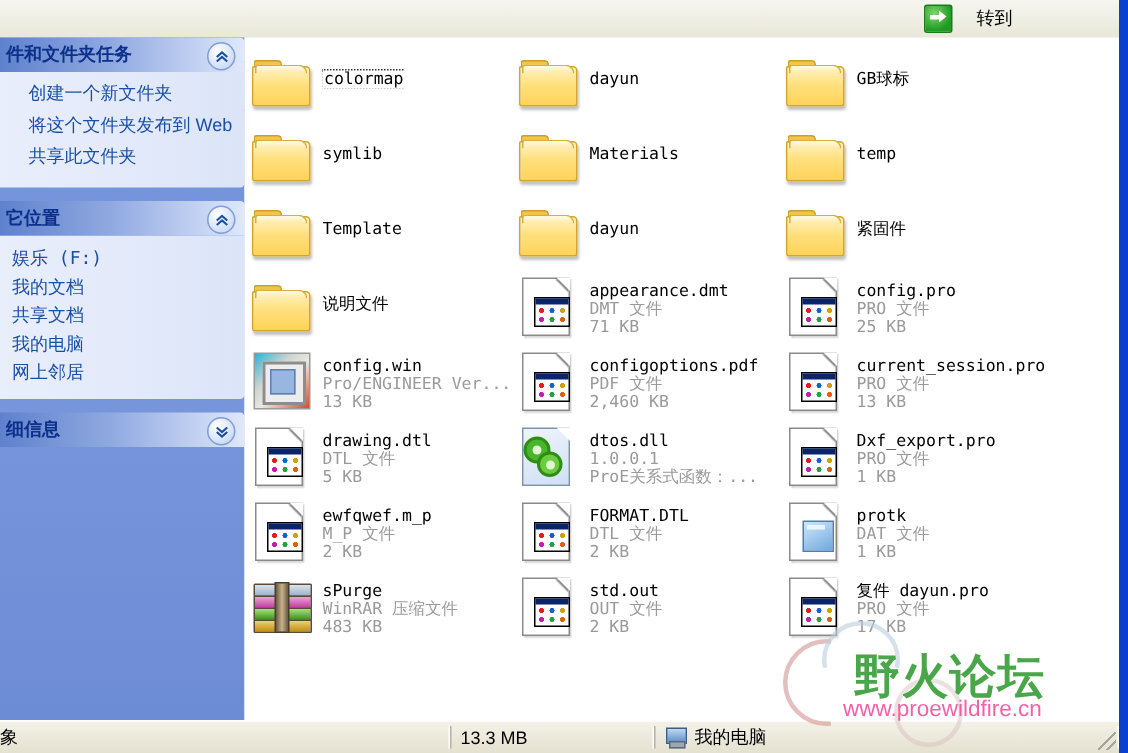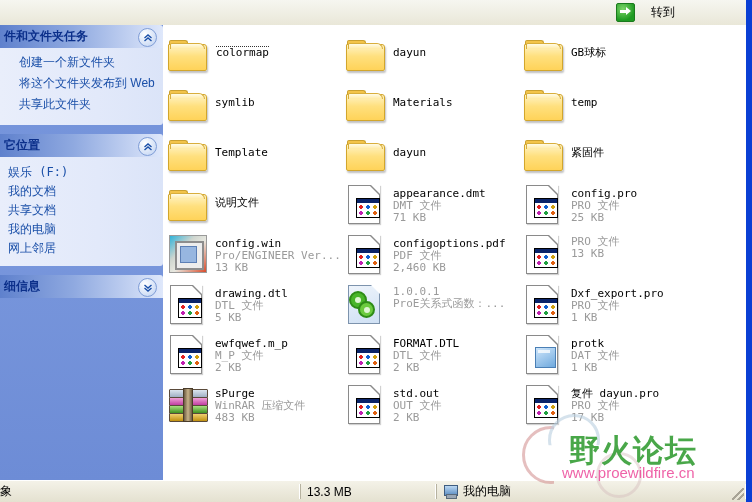--- a/index.html
+++ b/index.html
@@ -511,20 +511,21 @@
           <div class="item">
             <span class="ico">
               <span class="ic-doc">
                 <span class="ic-win">
                   <span class="tbar"></span>
                   <span class="dots"></span>
                 </span>
               </span>
             </span>
             <span class="labels">
+              <div><span class="nm">current_session.pro</span></div>
               <div class="sub">PRO 文件</div>
               <div class="sub">13 KB</div>
             </span>
           </div>
           <div class="item">
             <span class="ico">
               <span class="ic-doc">
                 <span class="ic-win">
                   <span class="tbar"></span>
                   <span class="dots"></span>
@@ -537,20 +538,21 @@
               <div class="sub">5 KB</div>
             </span>
           </div>
           <div class="item">
             <span class="ico">
               <span class="ic-dll"></span>
               <span class="g1"></span>
               <span class="g2"></span>
             </span>
             <span class="labels">
+              <div><span class="nm">dtos.dll</span></div>
               <div class="sub">1.0.0.1</div>
               <div class="sub">ProE关系式函数：...</div>
             </span>
           </div>
           <div class="item">
             <span class="ico">
               <span class="ic-doc">
                 <span class="ic-win">
                   <span class="tbar"></span>
                   <span class="dots"></span>

